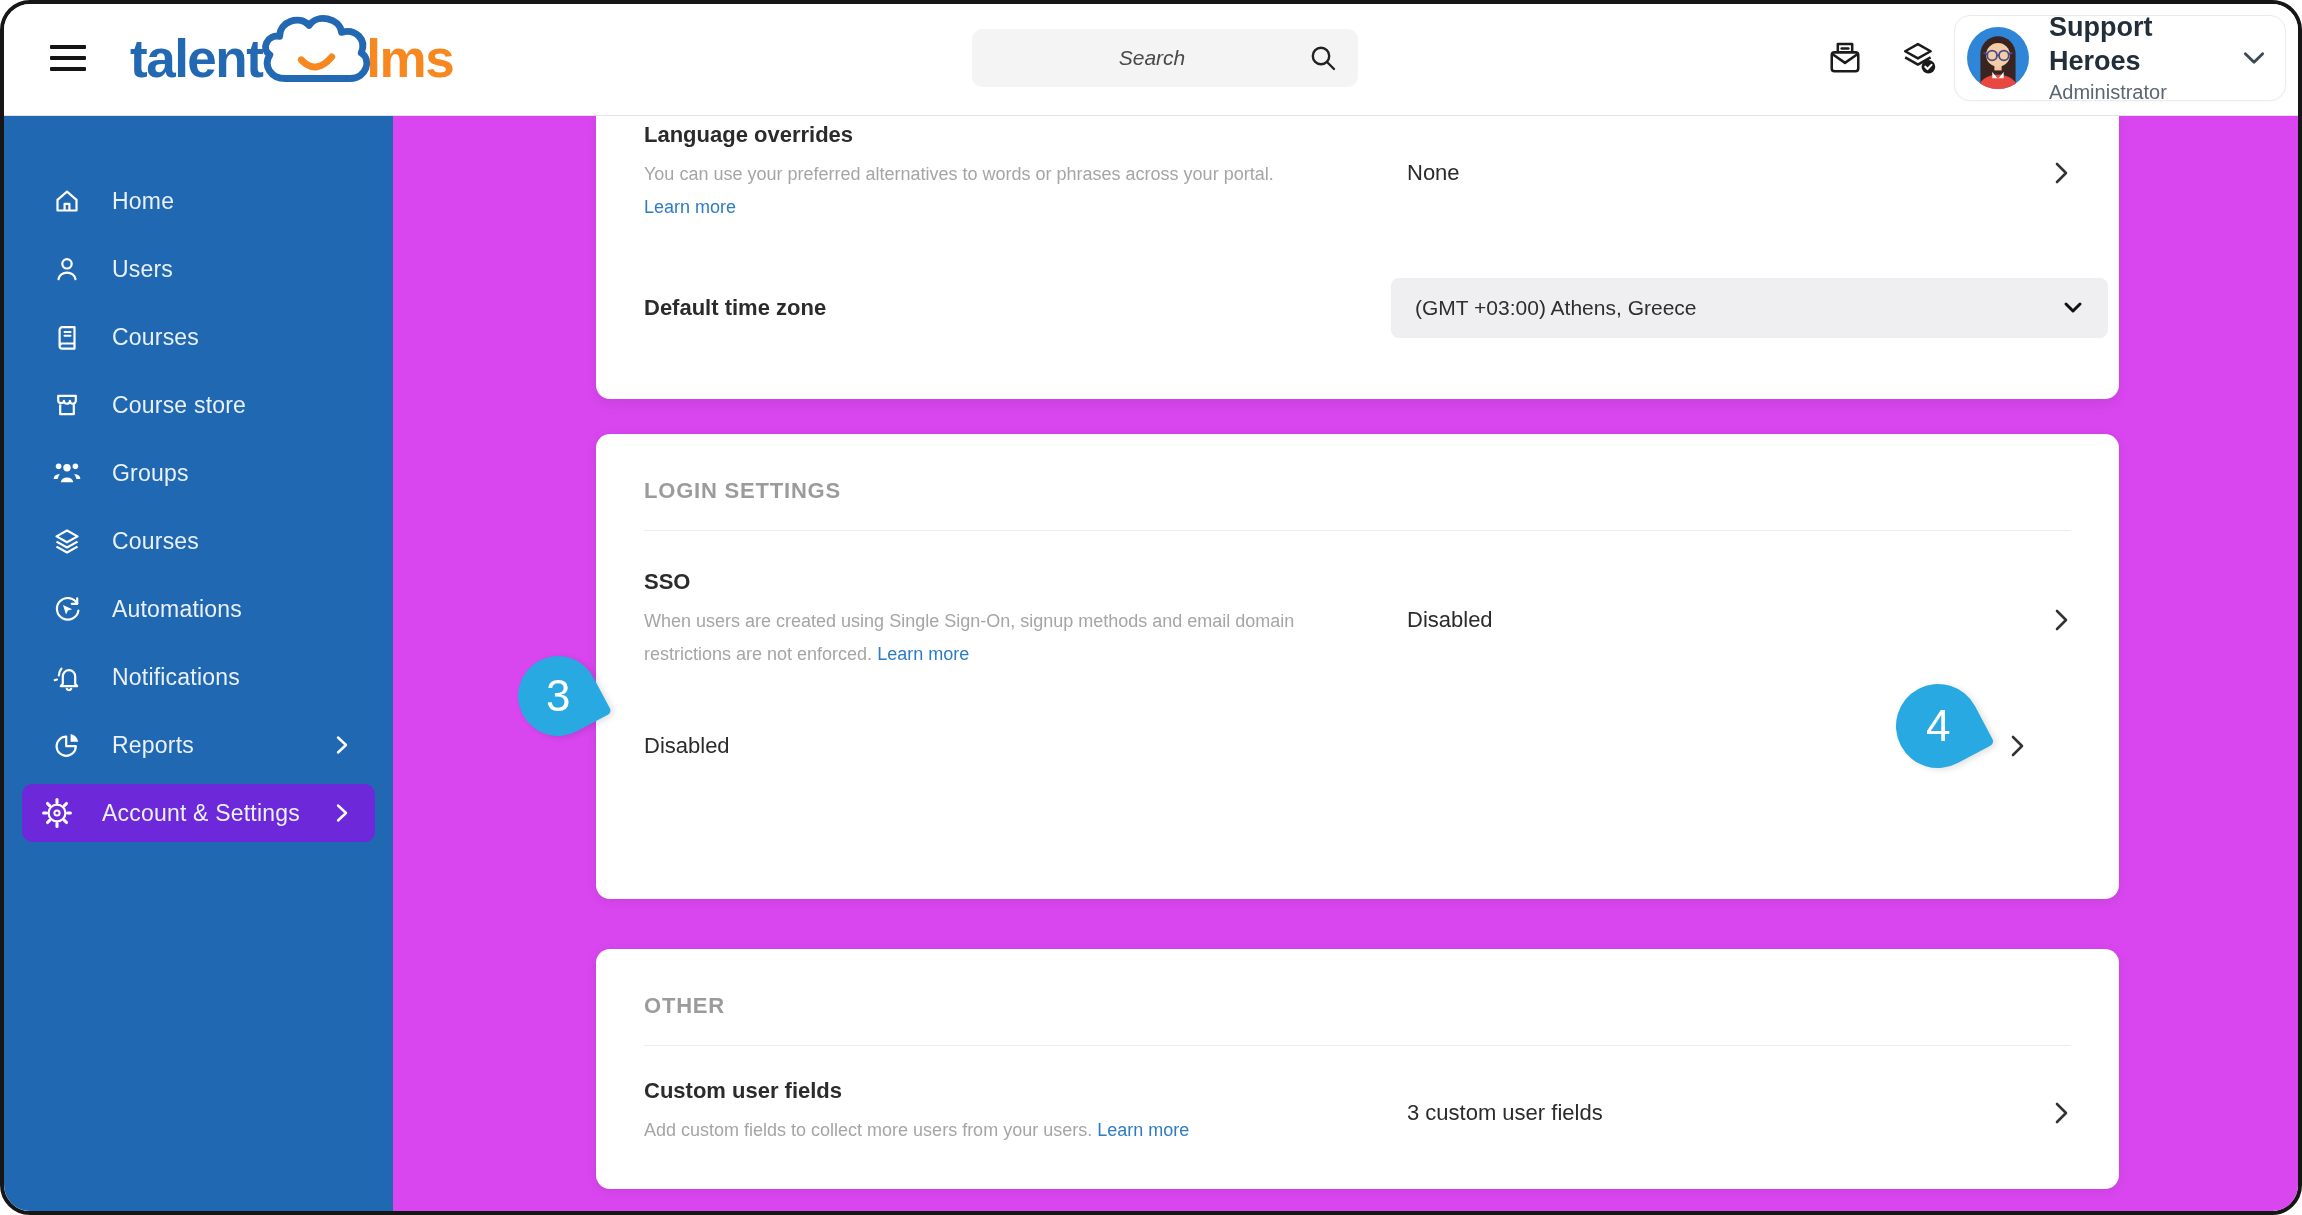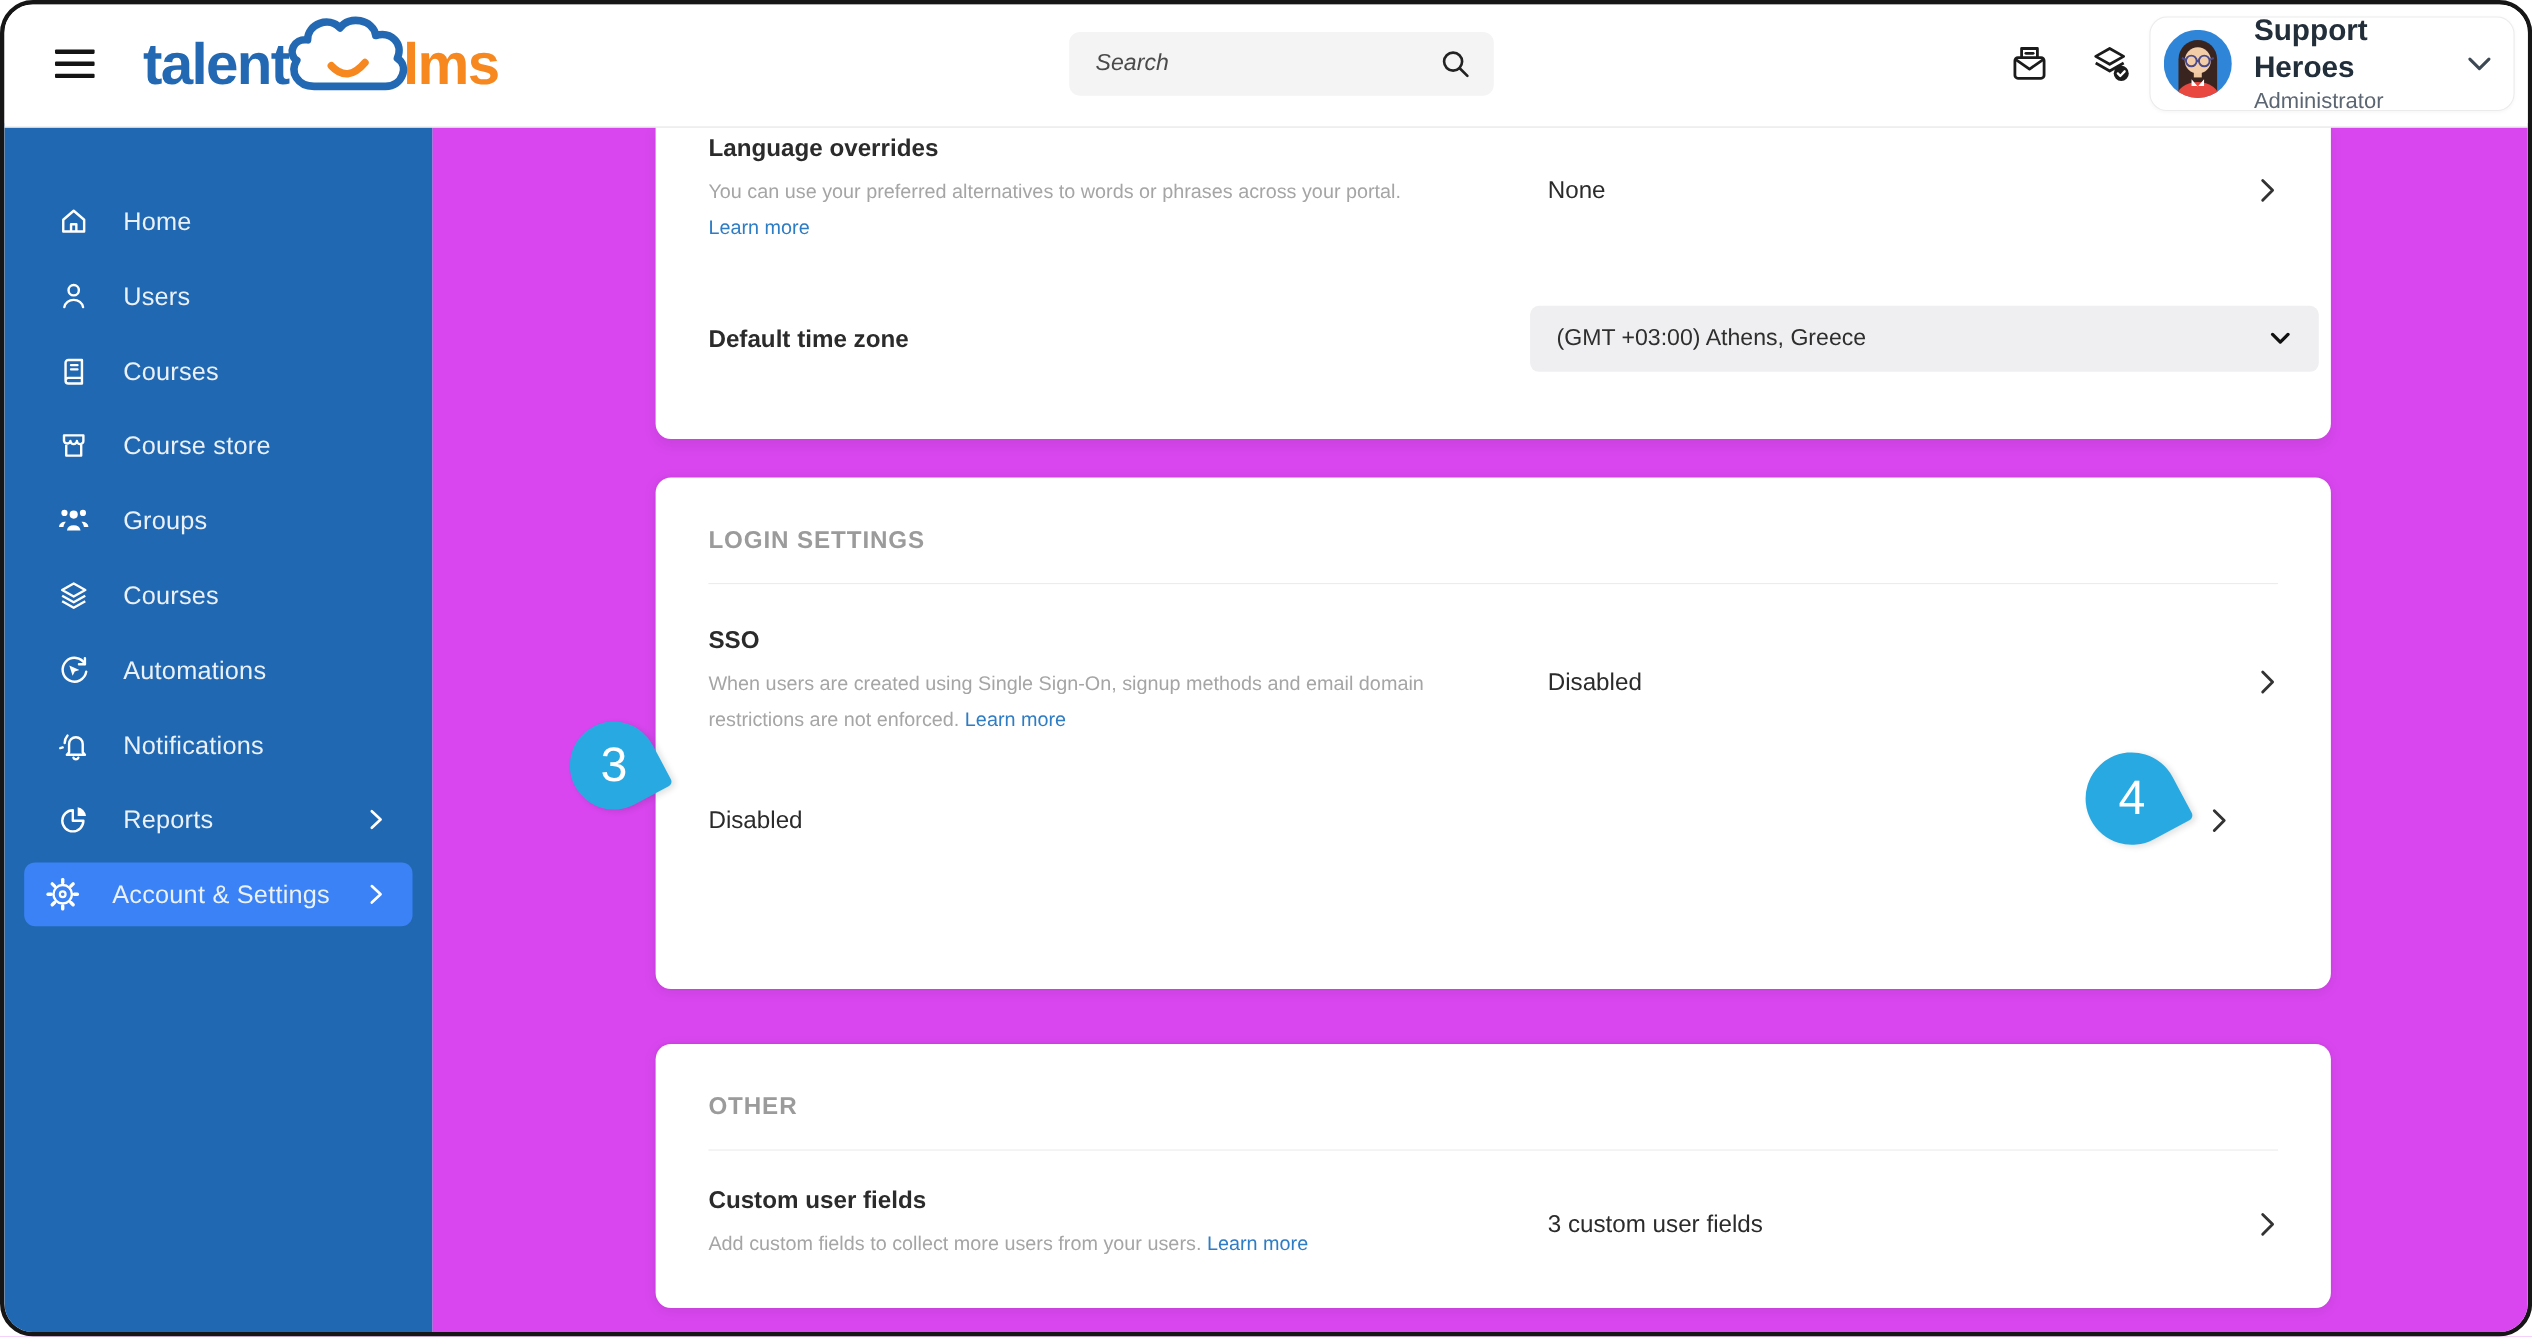--- a/index.html
+++ b/index.html
@@ -17,21 +17,21 @@
   .hamburger i { display:block; height:4px; background:#141414; border-radius:1px; }
   .logo { position:absolute; left:126px; top:0; height:108px; display:flex; align-items:center; }
   .logo .word { font-size:53px; font-weight:bold; letter-spacing:-1.5px; }
   .logo .w-talent { color:#2368B2; }
   .logo .w-lms { color:#F6881F; }
   .logo svg { margin:0 -10px 0 -4px; position:relative; top:-7px; }
 
   .search-box { position:absolute; left:968px; top:25px; width:386px; height:58px; background:#F4F4F5;
                 border-radius:10px; display:flex; align-items:center; padding:0 20px 0 24px; }
   .search-box input { flex:1; border:none; outline:none; background:transparent; font-family:"Liberation Sans",sans-serif;
-                      font-size:21px; font-style:italic; color:#333; }
+                      font-size:21px; font-style:italic; color:#333;text-align:center; }
   .search-box input::placeholder { color:#4a4a4a; opacity:1; }
 
   .hdr-icon { position:absolute; top:34px; width:42px; height:42px; cursor:pointer; }
   .hdr-icon.msg { left:1820px; }
   .hdr-icon.stack { left:1894px; }
 
   .user-card { position:absolute; right:12px; top:11px; width:332px; height:86px; background:#fff;
                border:1px solid #ebebeb; border-radius:16px; display:flex; align-items:center;
                padding:0 18px 0 12px; cursor:pointer; box-shadow:0 1px 3px rgba(0,0,0,0.03); }
   .avatar { width:62px; height:62px; border-radius:50%; overflow:hidden; flex:0 0 auto; }
@@ -39,21 +39,21 @@
   .user-name { font-size:27px; font-weight:bold; color:#222e3a; }
   .user-role { font-size:20px; color:#5c6672; margin-top:2px; }
 
   
   .sidebar { position:absolute; top:108px; left:0; bottom:0; width:389px; background:#2168B2; z-index:4; }
   .side-nav { padding-top:50px; }
   .side-item { display:flex; align-items:center; height:58px; margin:10px 18px; padding:0 24px 0 30px;
                border-radius:10px; gap:30px; cursor:pointer; color:#EAF1F9; }
   .side-item svg { flex:0 0 auto; }
   .side-item .lbl { font-size:23px; flex:1; letter-spacing:0.2px; }
-  .side-item.active { background:#3b82f6;padding-left:20px; }
+  .side-item.active { background:#6d28d9;padding-left:20px; }
   .side-item .chev { flex:0 0 auto; }
 
   
   .main { position:absolute; top:108px; left:389px; right:0; bottom:0; background:#d946ef; overflow:hidden; }
   .card { width:1523px; margin-left:203px; background:#fff; border-radius:14px;
           box-shadow:0 2px 12px rgba(0,0,0,0.08), 0 0 2px rgba(0,0,0,0.05); }
   .card.first { border-radius:0 0 14px 14px; box-shadow:0 6px 12px rgba(0,0,0,0.07); height:287px; }
   .card.login { margin-top:35px; height:465px; }
   .card.other { margin-top:50px; height:240px; }
 

